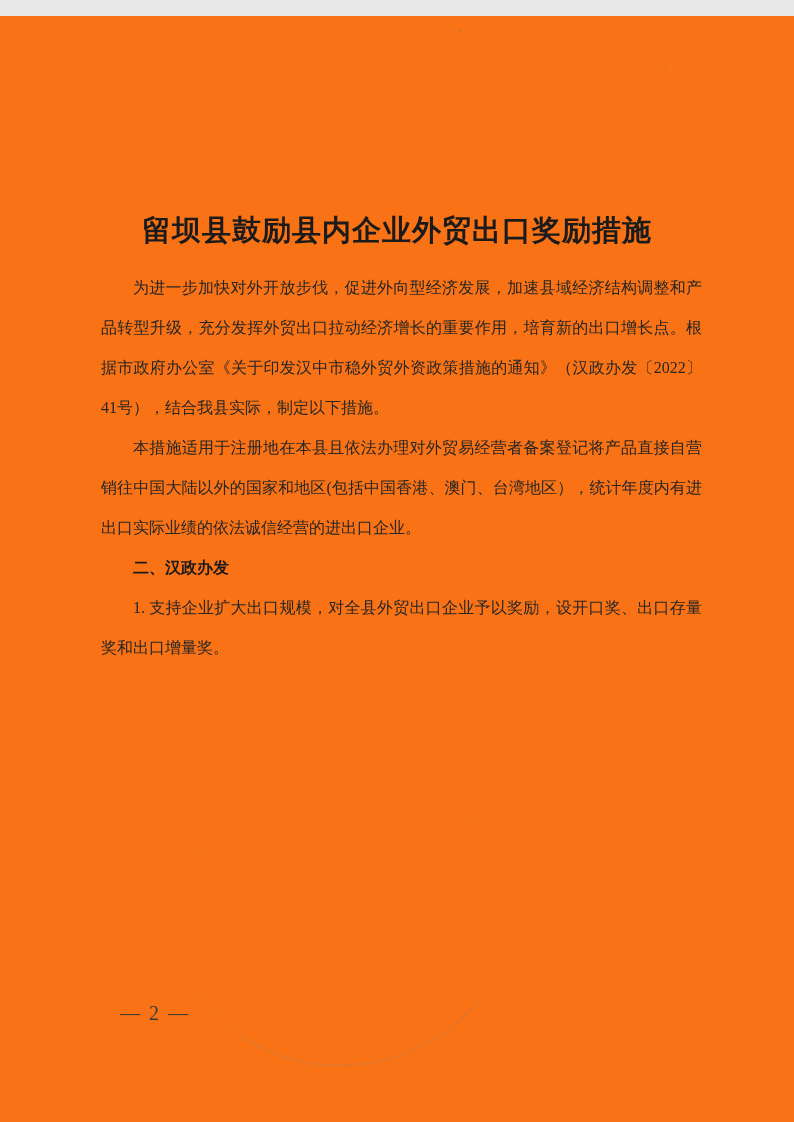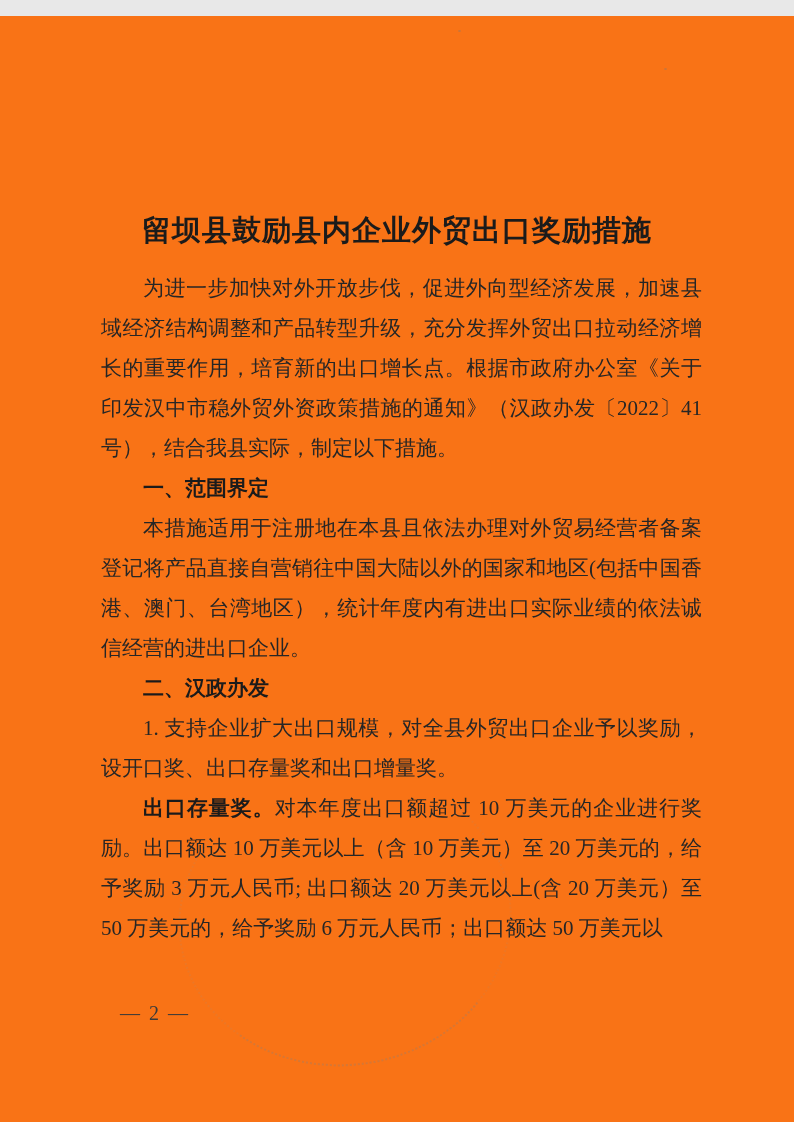--- a/index.html
+++ b/index.html
@@ -27,21 +27,21 @@
     font-weight: bold;
     letter-spacing: 1px;
     color: #1b1b1b;
     white-space: nowrap;
   }
   .doc-body {
     position: absolute;
     top: 252px;
     left: 101px;
     width: 601px;
-    font-size: 21px;
+    font-size: 16px;
     line-height: 40px;
     text-align: justify;
     text-justify: inter-ideograph;
     color: #262626;
   }
   .doc-body p {
     margin: 0;
     padding: 0;
     text-indent: 2em;
   }
@@ -88,23 +88,21 @@
 <body>
 
 <div class="page">
   <div class="scan-speck-1"></div>
   <div class="scan-speck-2"></div>
 
   <h1 class="doc-title">留坝县鼓励县内企业外贸出口奖励措施</h1>
 
   <div class="doc-body">
       <p class="body"><span>为进一步加快对外开放步伐，促进外向型经济发展，加速县域经济结构调整和产品转型升级，充分发挥外贸出口拉动经济增长的重要作用，培育新的出口增长点。根据市政府办公室《关于印发汉中市稳外贸外资政策措施的通知》（汉政办发〔2022〕41号），结合我县实际，制定以下措施。</span></p>
-      <p class="heading"><span class="bold">一、范围界定</span></p>
       <p class="body"><span>本措施适用于注册地在本县且依法办理对外贸易经营者备案登记将产品直接自营销往中国大陆以外的国家和地区(包括中国香港、澳门、台湾地区），统计年度内有进出口实际业绩的依法诚信经营的进出口企业。</span></p>
       <p class="heading"><span class="bold">二、汉政办发</span></p>
       <p class="body"><span>1. 支持企业扩大出口规模，对全县外贸出口企业予以奖励，设开口奖、出口存量奖和出口增量奖。</span></p>
-      <p class="body"><span class="bold">出口存量奖。</span><span>对本年度出口额超过 10 万美元的企业进行奖励。出口额达 10 万美元以上（含 10 万美元）至 20 万美元的，给予奖励 3 万元人民币; 出口额达 20 万美元以上(含 20 万美元）至 50 万美元的，给予奖励 6 万元人民币；出口额达 50 万美元以</span></p>
     </div>
 
   <div class="scan-artifact"></div>
 
   <div class="page-number">— 2 —</div>
 </div>
 
 </body></html>

